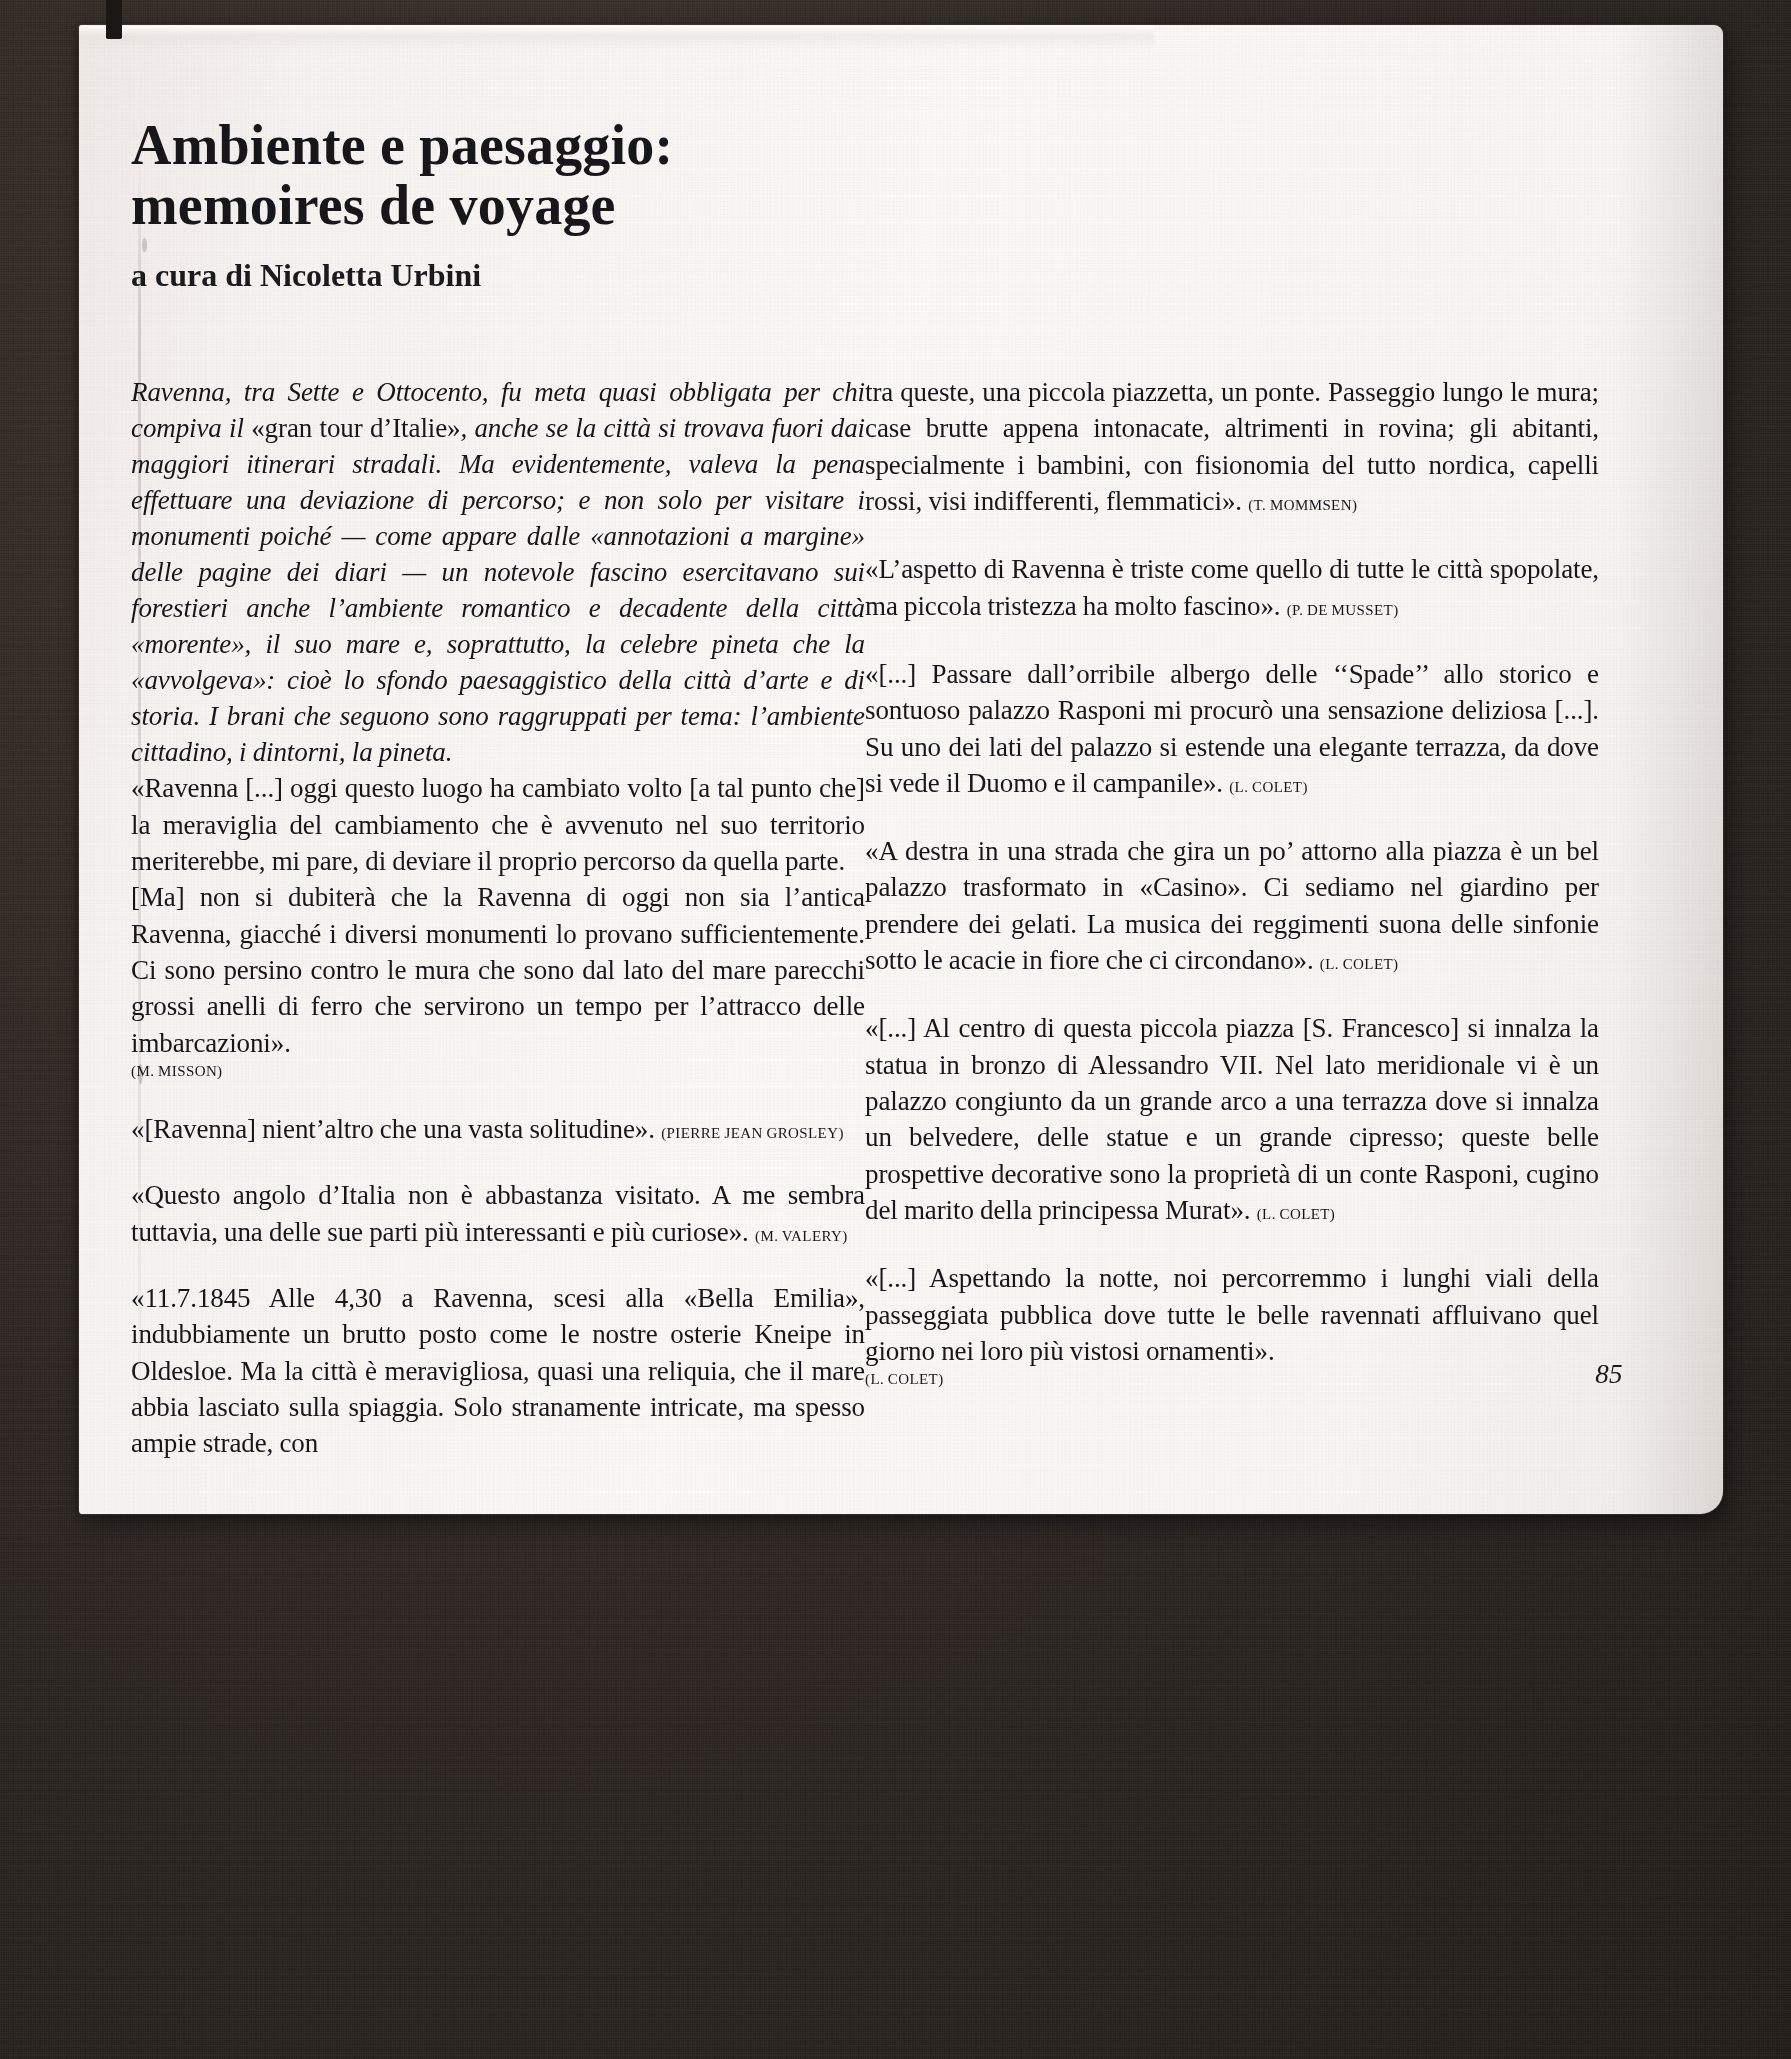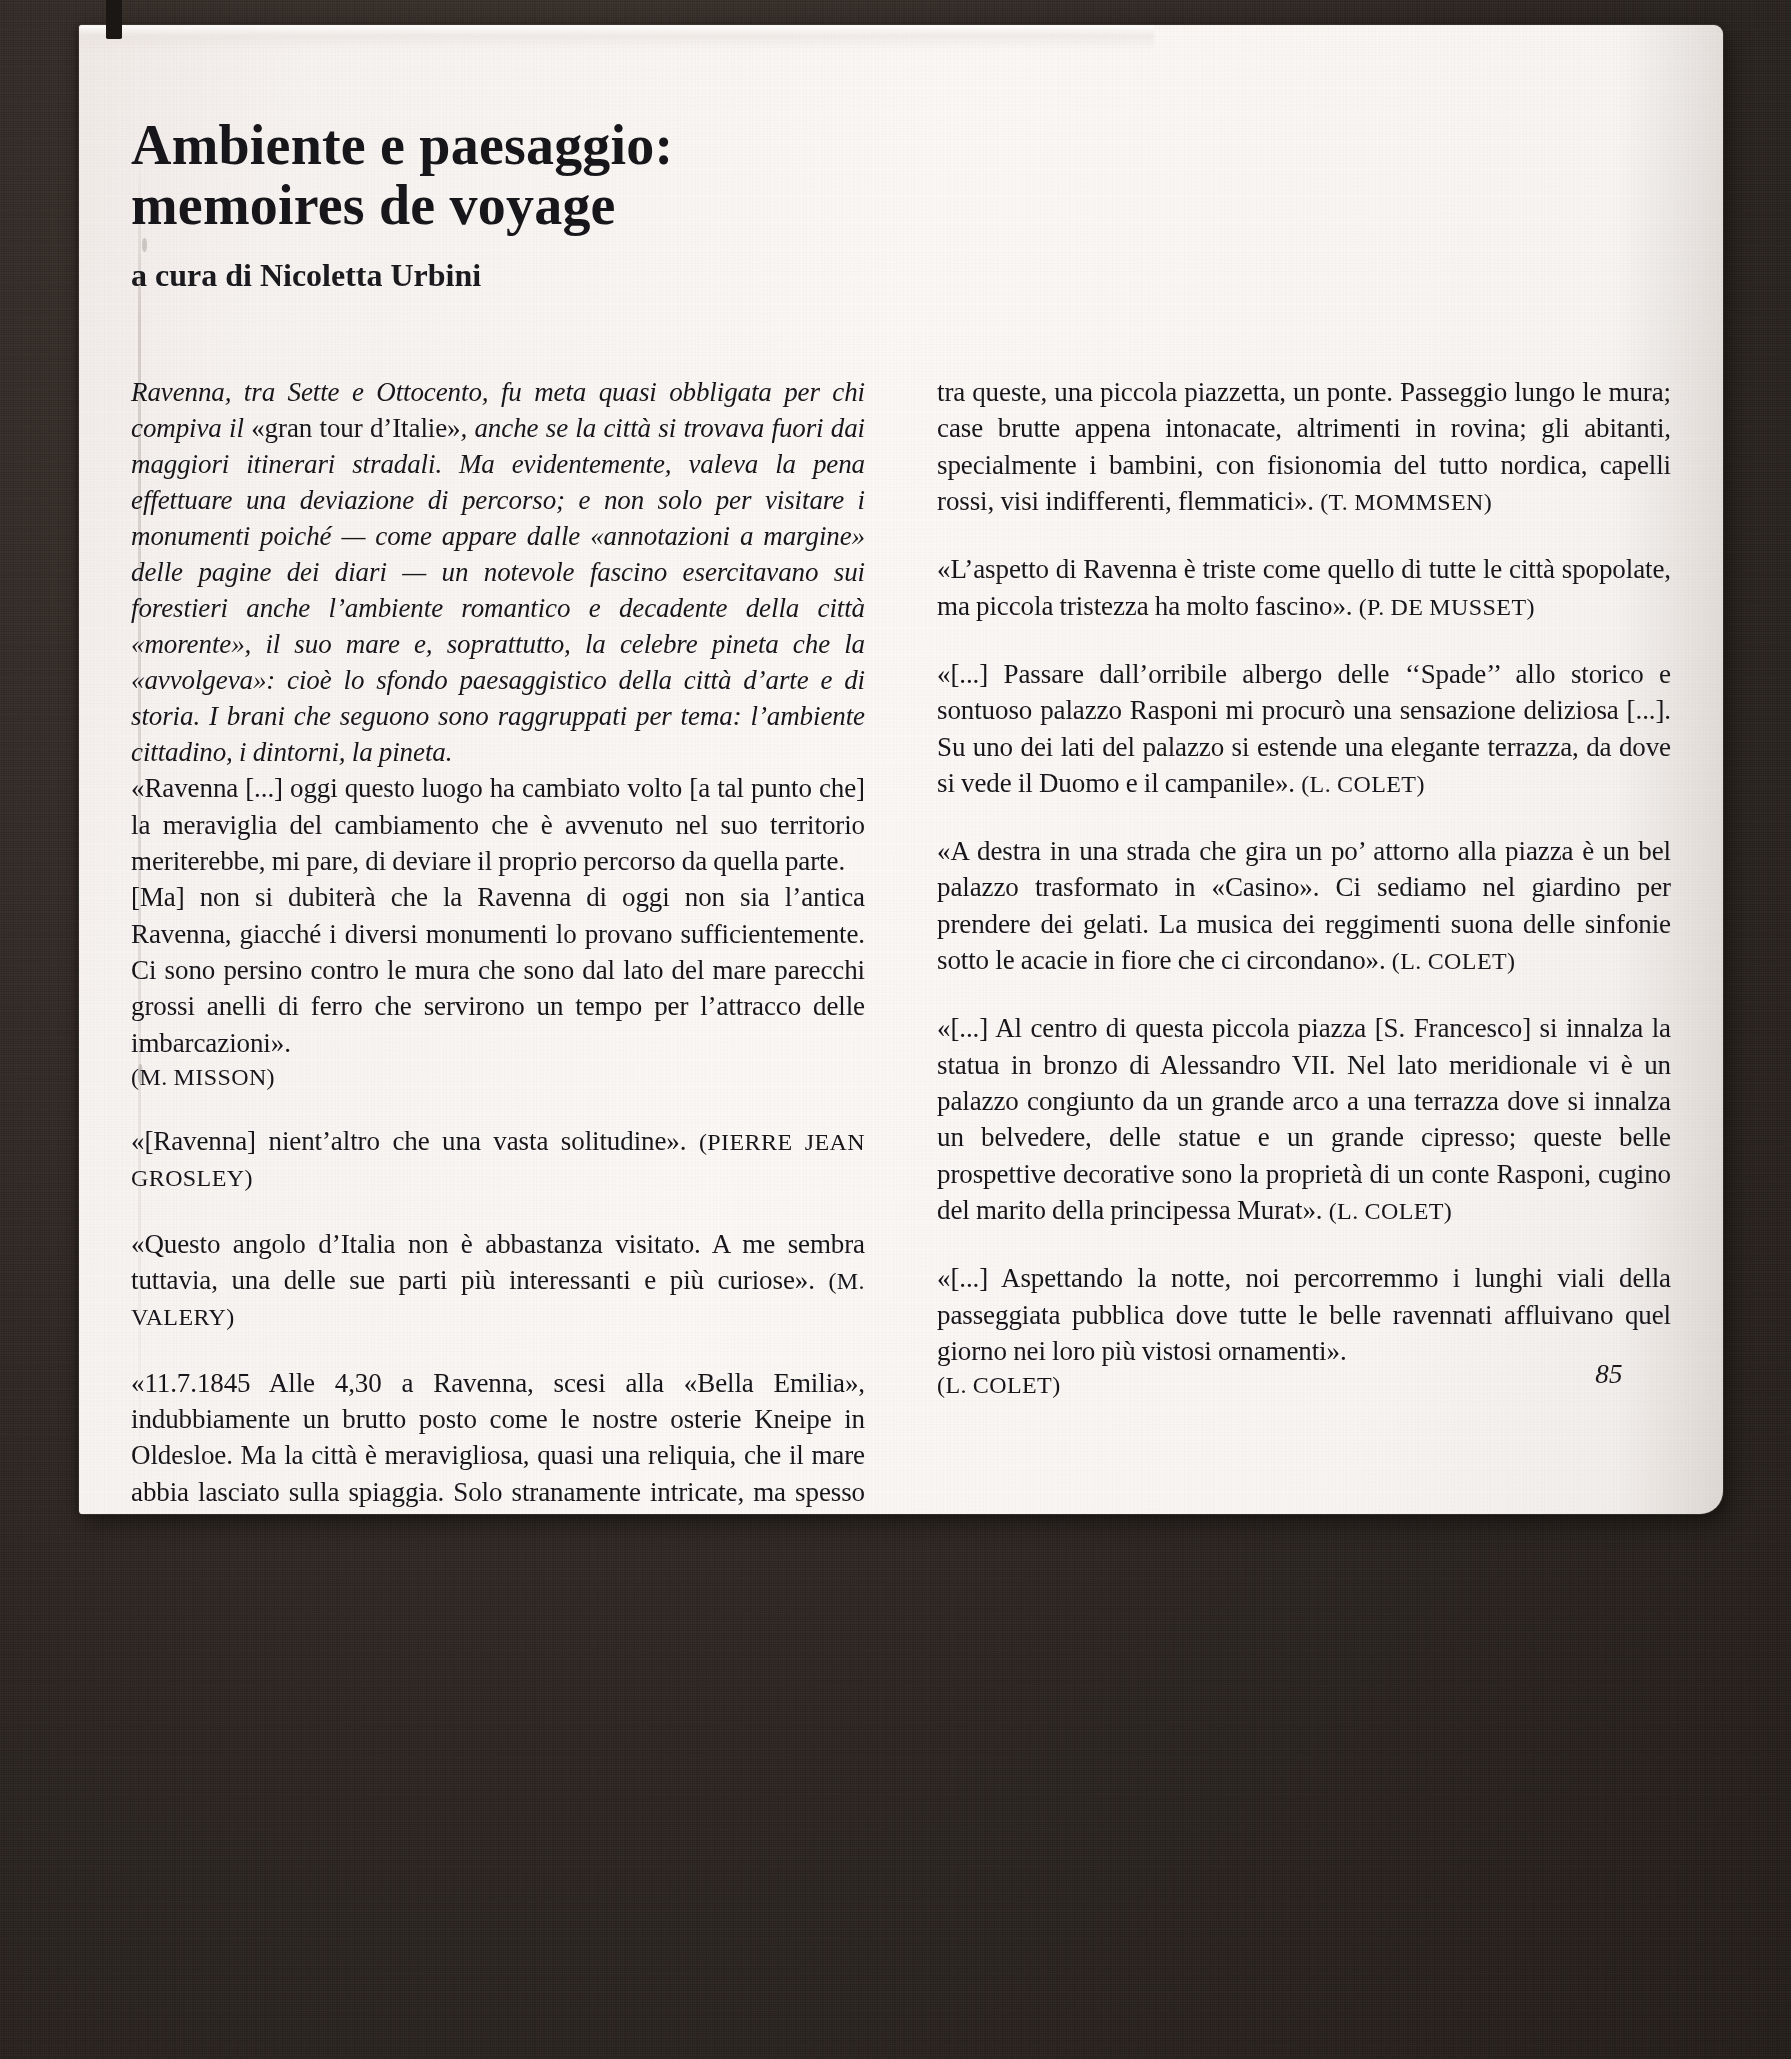--- a/index.html
+++ b/index.html
@@ -133,21 +133,20 @@
     line-height:1.2;
     color:#1b1a1e;
   }
 
   .columns{
     position:absolute;
     left:52px;
     top:349px;
     width:1540px;
     display:flex;
-    gap:72px;
   }
   .col{
     width:734px;
     flex: 0 0 734px;
   }
 
   .lede{
     font-style: italic;
     font-size:27px;
     line-height:1.335;
@@ -169,21 +168,21 @@
   .para{
     font-size:27px;
     line-height:1.345;
     text-align: justify;
     margin:0 0 30px 0;
     letter-spacing:-0.1px;
     word-spacing:-0.4px;
   }
   .para:last-child{ margin-bottom:0; }
   .para .attrib{
-    font-size:24px;
+    font-size:15px;
     letter-spacing:0.4px;
   }
   .para .brk{ display:block; }
 
   .right-col .para{ margin-bottom:32px; }
 
   .folio{
     position:absolute;
     right:100px;
     bottom:124px;

